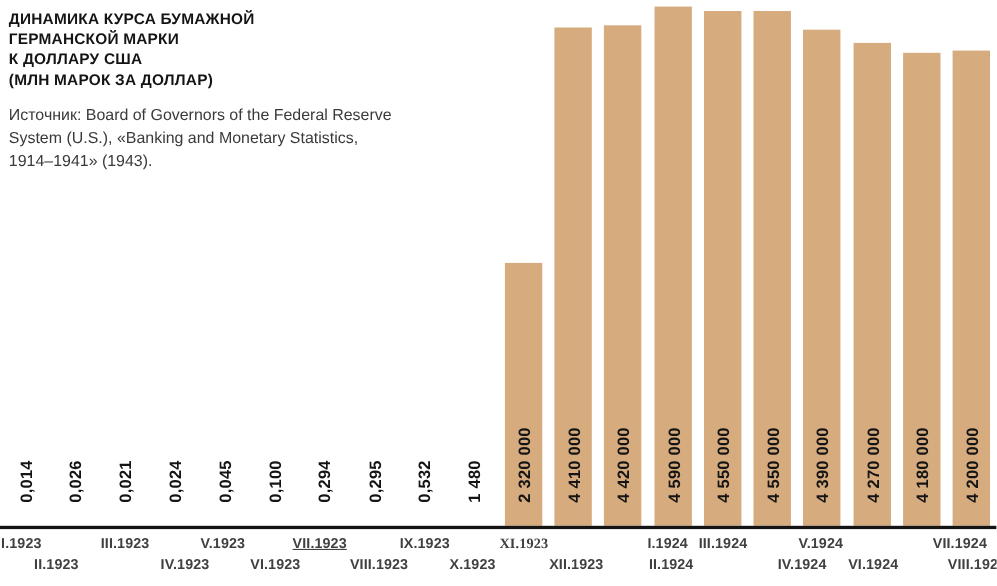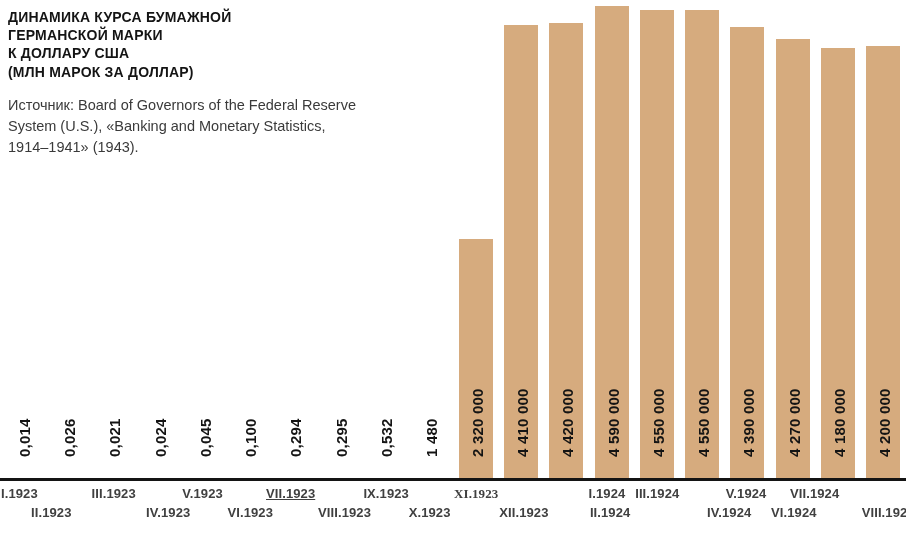--- a/index.html
+++ b/index.html
@@ -275,21 +275,21 @@
       <div class="tick row1" style="left: 363.4px; text-align: right;">IX.1923</div>
       <div class="tick row2" style="left: 408.7px;">X.1923</div>
       <div class="tick row1" style="left: 454px; font-family: Liberation Serif, serif;">XI.1923</div>
       <div class="tick row2" style="left: 499.3px;">XII.1923</div>
       <div class="tick row1" style="left: 544.6px; margin-left: 44px;">I.1924</div>
       <div class="tick row2" style="left: 589.9px;">II.1924</div>
       <div class="tick row1" style="left: 635.2px;">III.1924</div>
       <div class="tick row2" style="left: 707px;">IV.1924</div>
       <div class="tick row1" style="left: 725.8px;">V.1924</div>
       <div class="tick row2" style="left: 771.1px;">VI.1924</div>
-      <div class="tick row1" style="left: 790px;">VII.1924</div>
+      <div class="tick row1" style="left: 848px;">VII.1924</div>
       <div class="tick row2" style="left: 861.7px;">VIII.1924</div>
     </div>
 
   <div id="title-block">
     <div id="chart-title">ДИНАМИКА КУРСА БУМАЖНОЙ
 ГЕРМАНСКОЙ МАРКИ
 К ДОЛЛАРУ США
 (МЛН МАРОК ЗА ДОЛЛАР)</div>
     <div id="chart-source">Источник: Board of Governors of the Federal Reserve
 System (U.S.), «Banking and Monetary Statistics,

